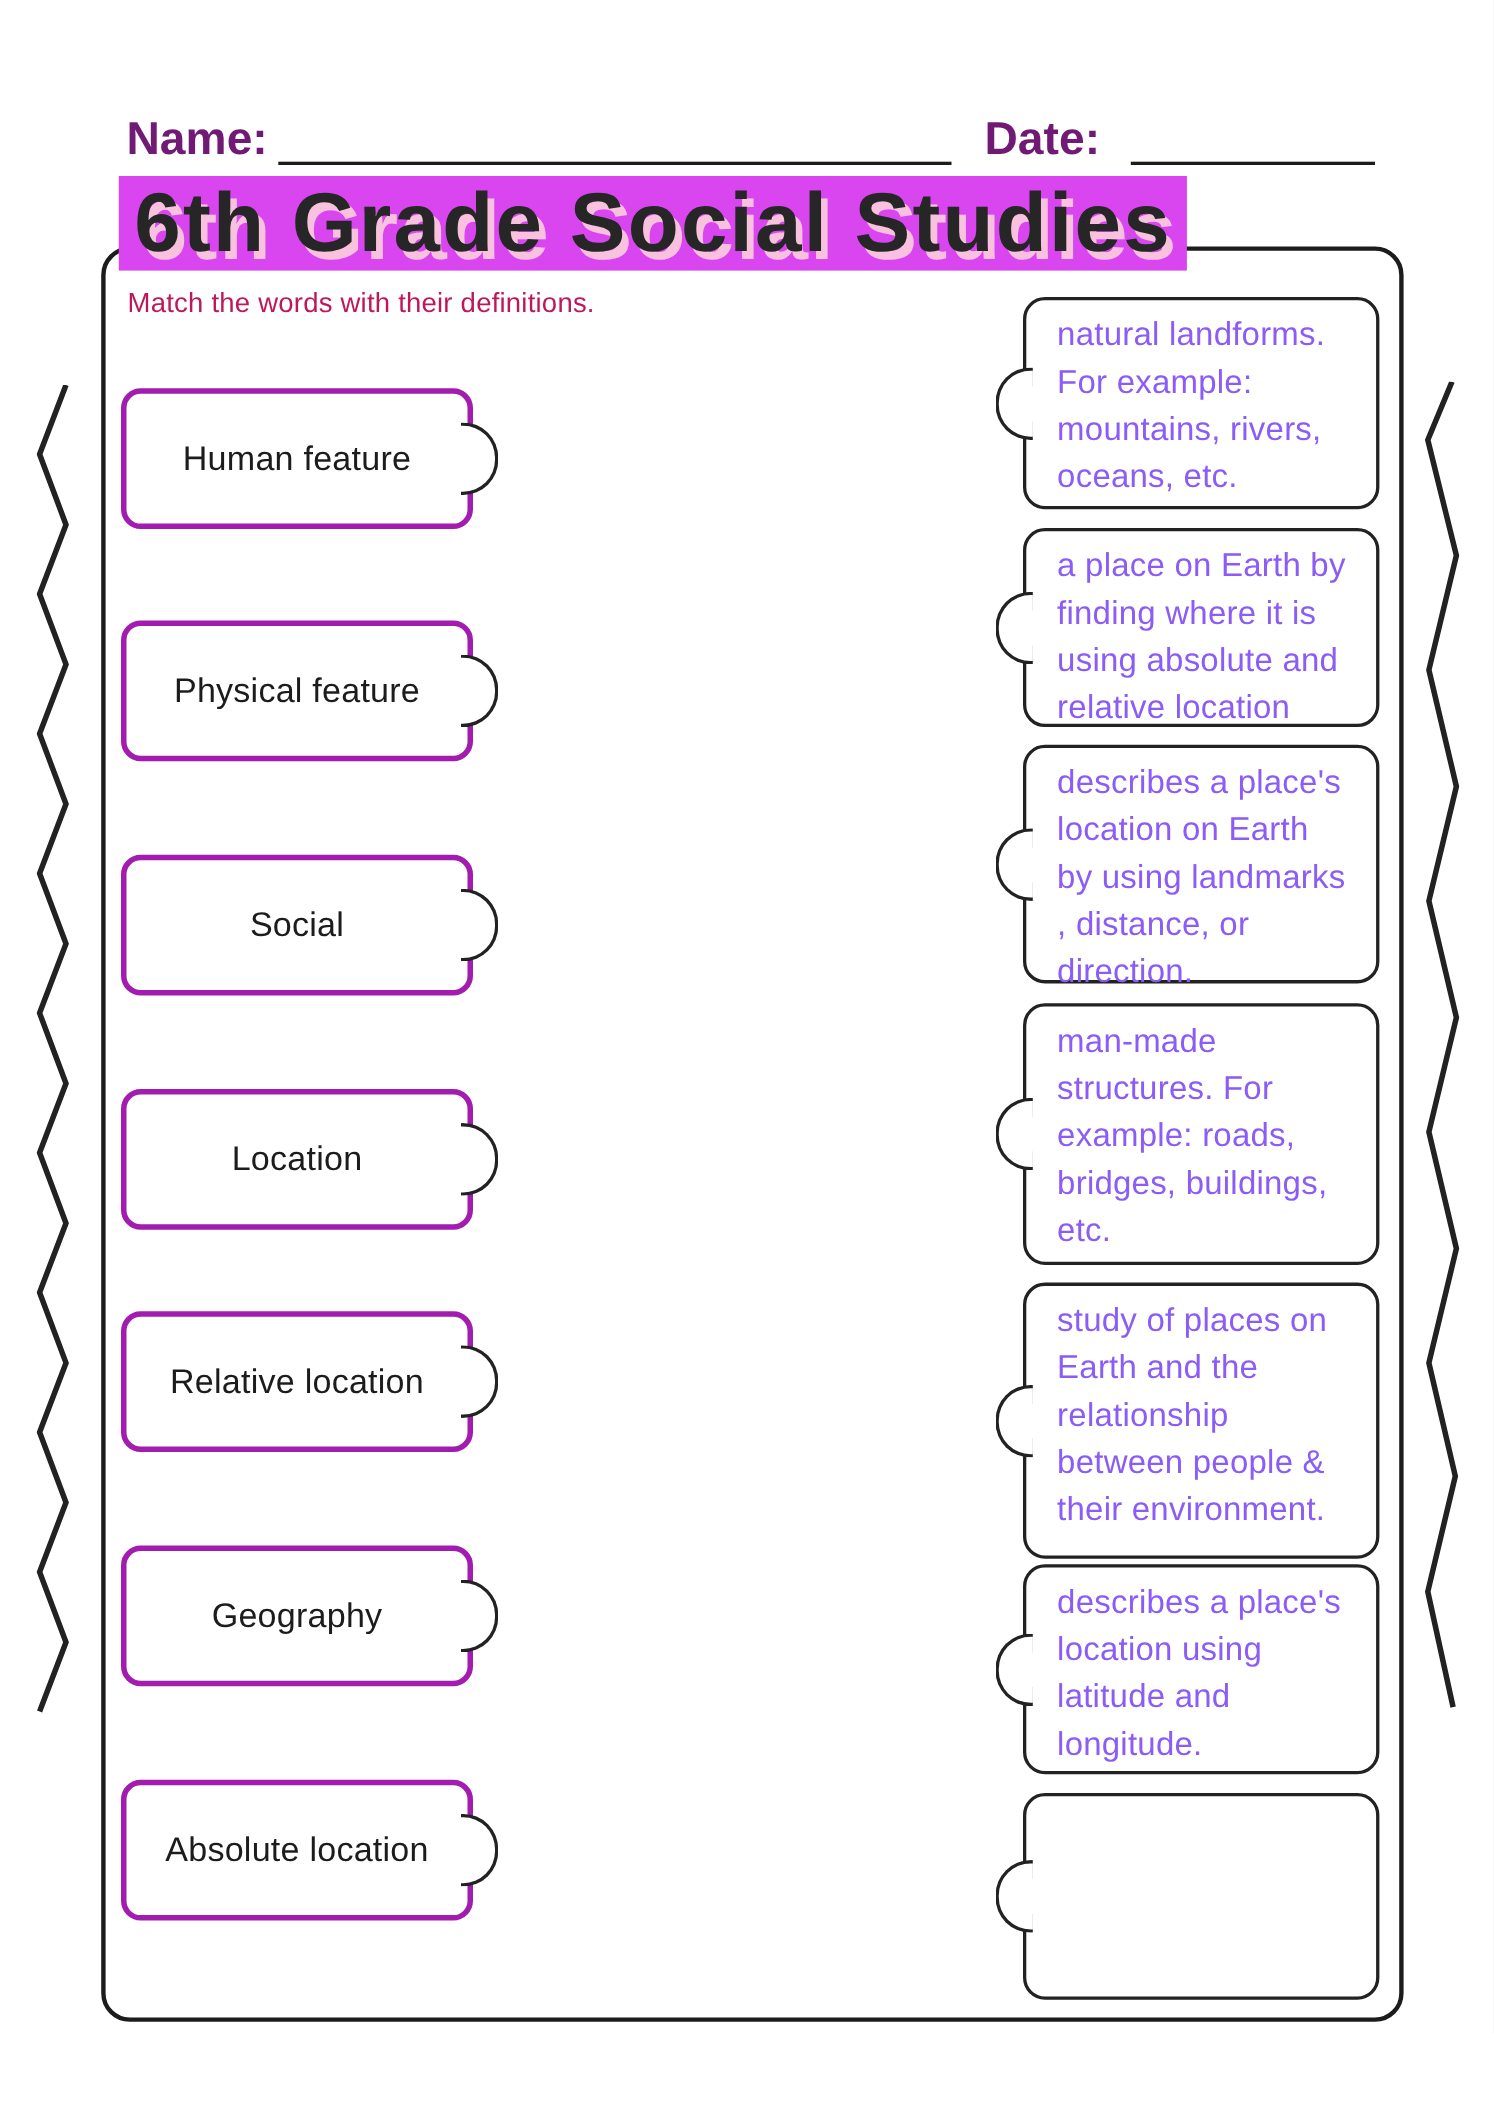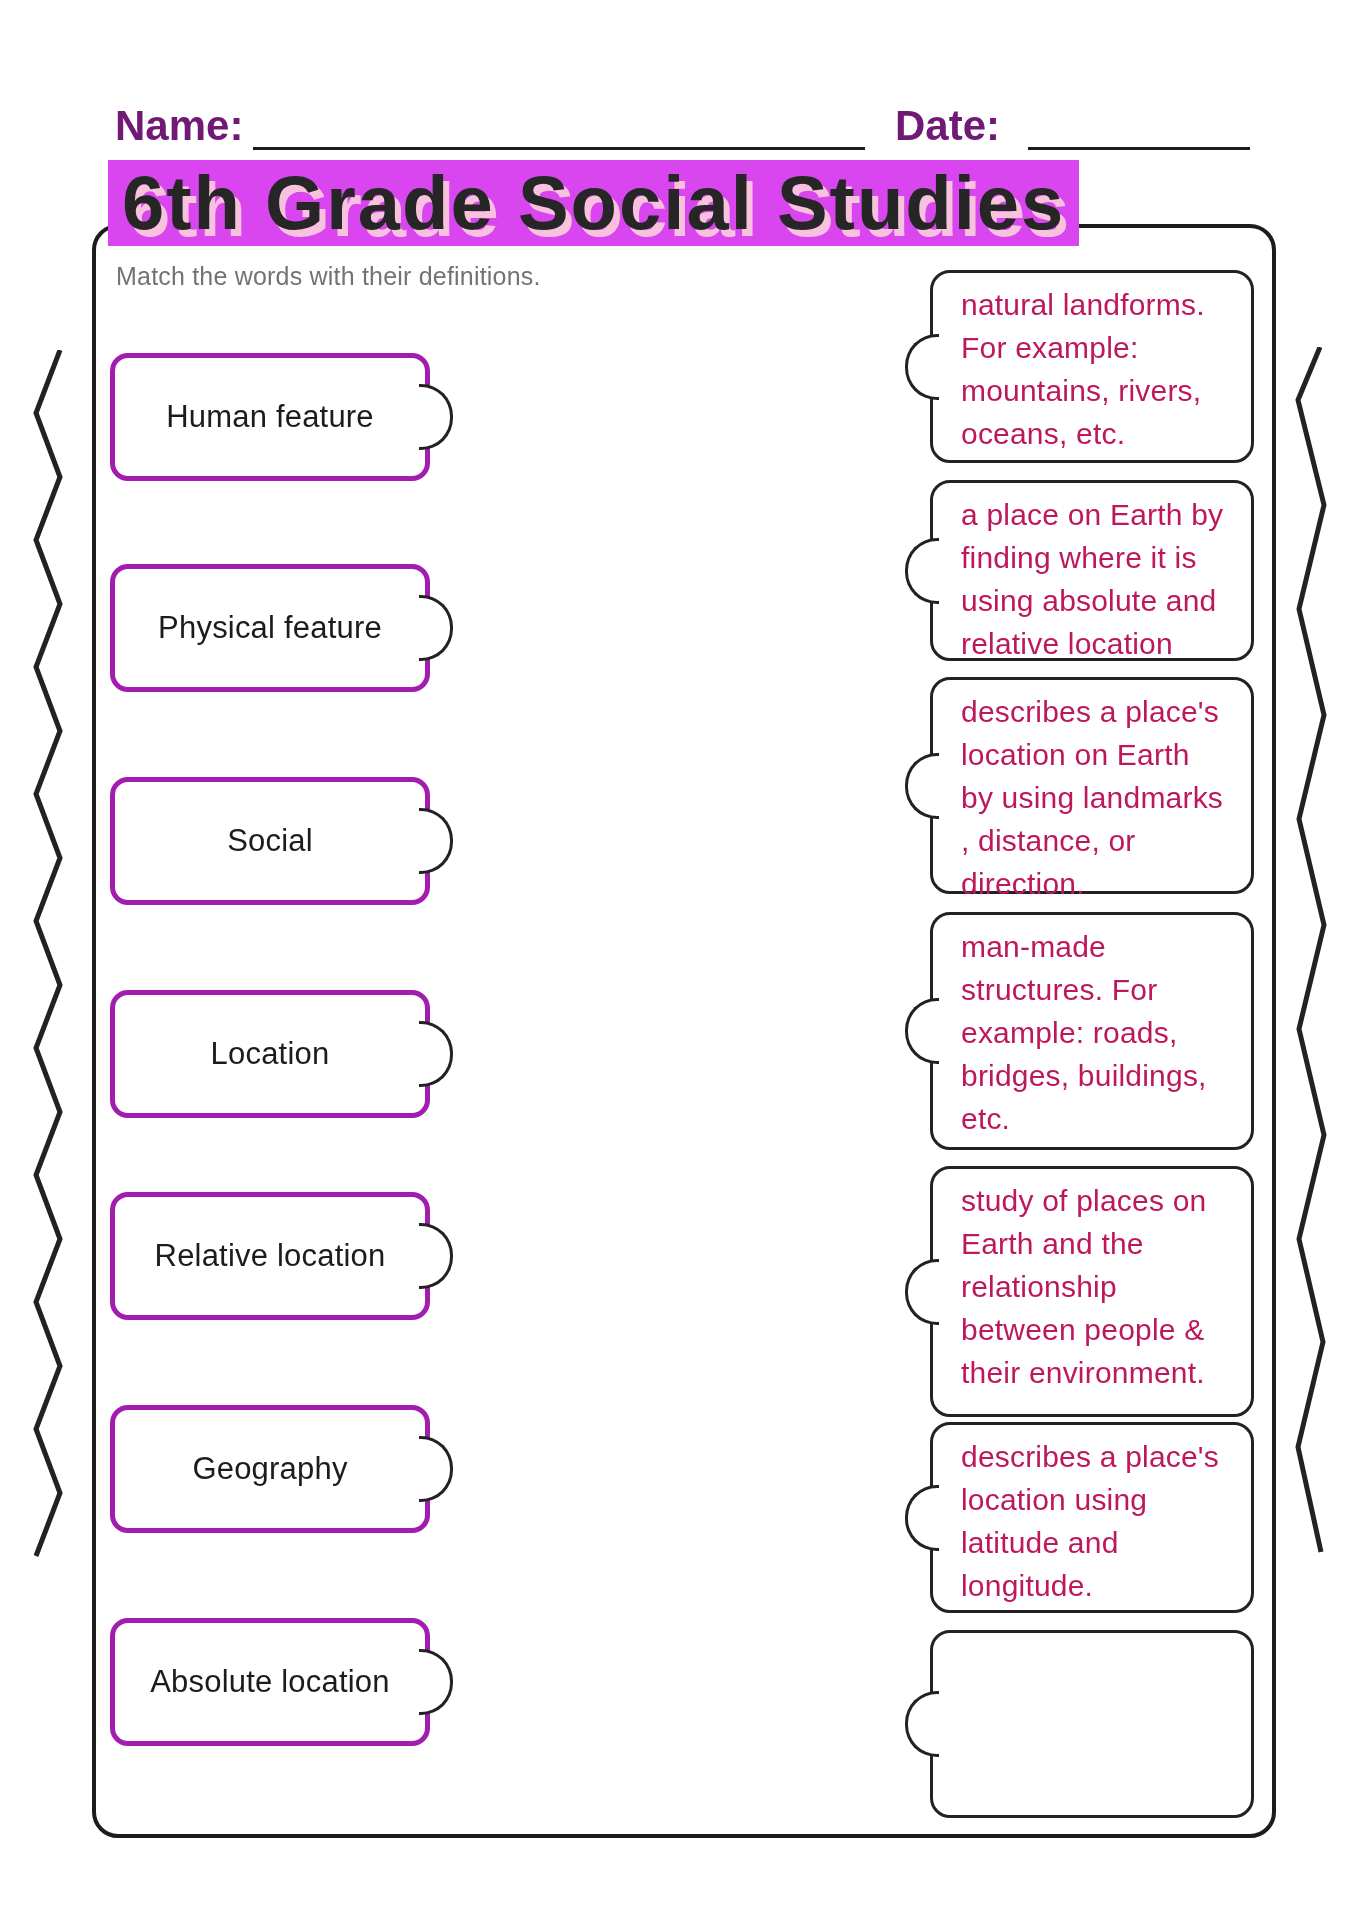--- a/index.html
+++ b/index.html
@@ -30,21 +30,21 @@
     white-space:nowrap;
   }
 
   
   .frame{
     position:absolute;left:92px;top:224px;width:1176px;height:1606px;
     border:4px solid #1c1c1c;border-radius:26px;background:#fff;z-index:1;
   }
   .instruction{
     position:absolute;left:116px;top:262px;z-index:2;
-    font-size:25px;color:#737373;letter-spacing:0.2px;
+    font-size:25px;color:#be185d;letter-spacing:0.2px;
   }
 
   
   .word-box{
     position:absolute;left:110px;width:310px;height:118px;z-index:2;
     background:#fff;border:5px solid #a21caf;border-radius:18px;
     display:flex;align-items:center;justify-content:center;
   }
   .word-label{
     font-size:31px;color:#1c1c1c;letter-spacing:0.2px;text-align:center;
@@ -56,21 +56,21 @@
     border-radius:0 32px 32px 0;
   }
 
   
   .def-box{
     position:absolute;left:930px;width:318px;z-index:2;
     background:#fff;border:3px solid #222;border-radius:20px;
   }
   .def-text{
     position:absolute;left:28px;top:10px;right:8px;
-    font-size:30px;line-height:43px;color:#be185d;
+    font-size:30px;line-height:43px;color:#8b5cf6;
     white-space:pre-line;letter-spacing:0.2px;
   }
   .tab-left{
     position:absolute;left:-28px;top:50%;transform:translateY(-50%);
     width:31px;height:60px;background:#fff;
     border:3px solid #222;border-right:none;
     border-radius:32px 0 0 32px;
   }
 
   

